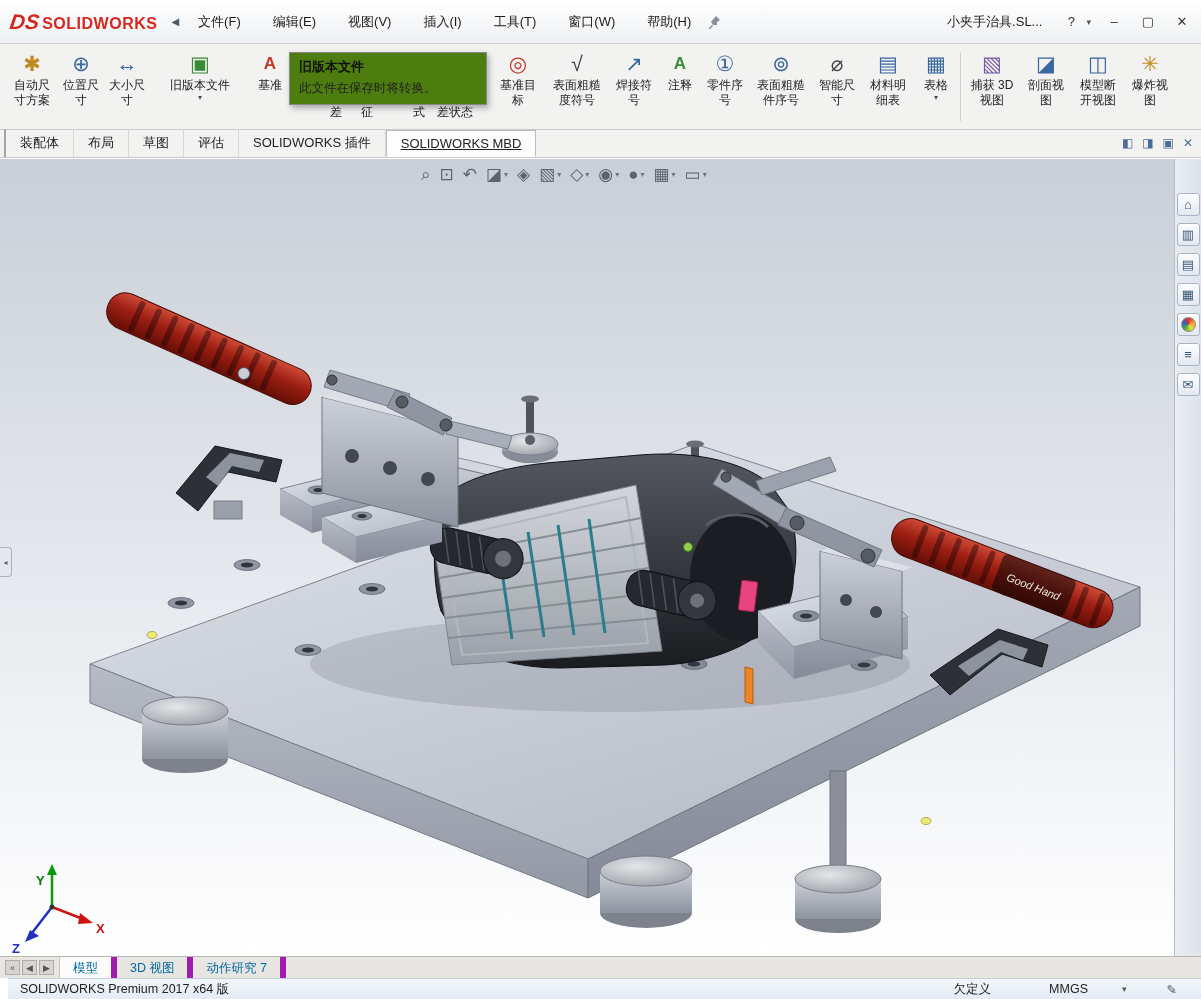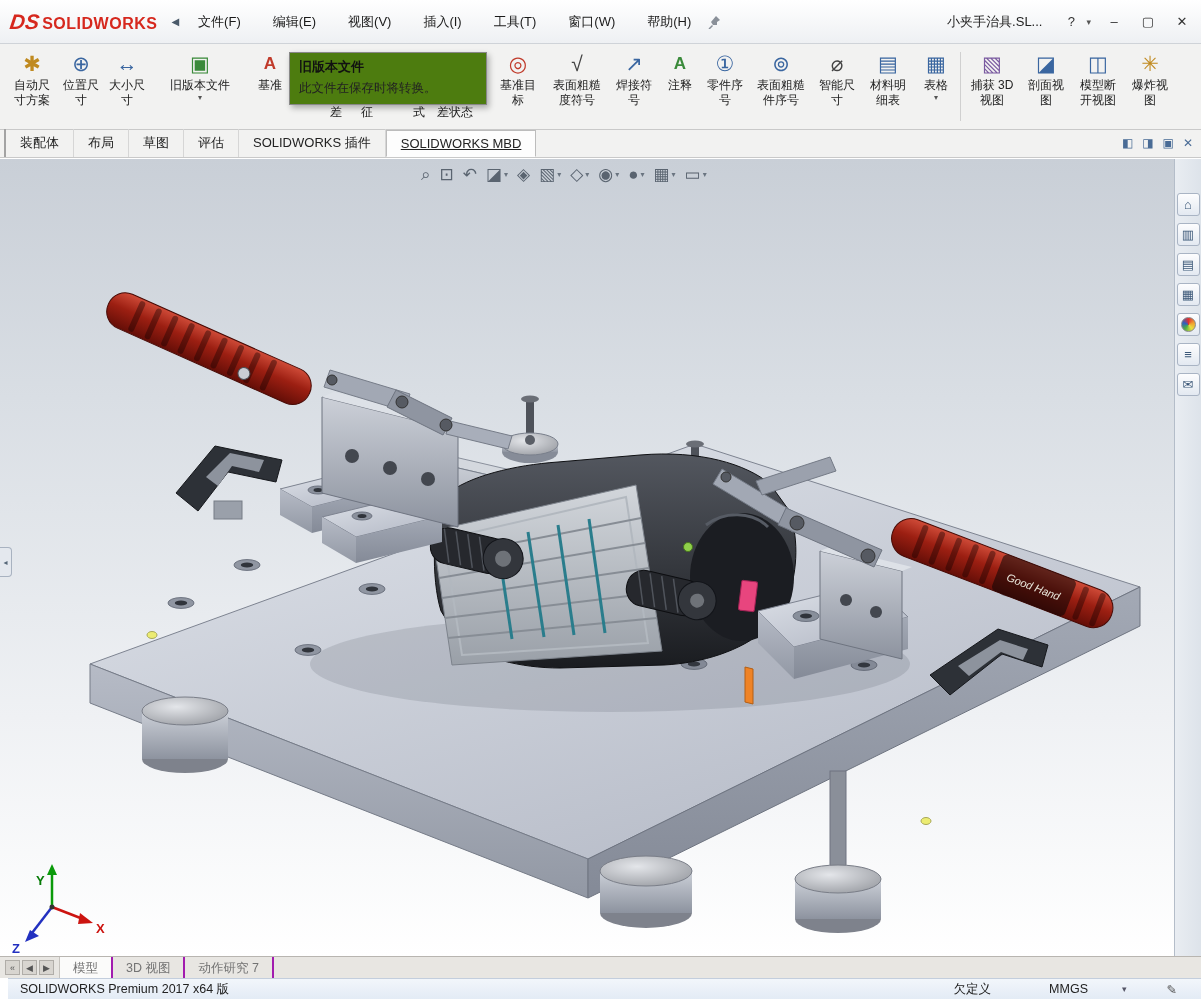--- a/index.html
+++ b/index.html
@@ -53,21 +53,21 @@
 .hu .caret{font-size:8px;color:#6a7480;margin-left:2px;}
 .flyout{position:absolute;left:0;top:388px;width:12px;height:30px;background:#e4e8ee;border:1px solid #a8b2c0;border-left:none;border-radius:0 4px 4px 0;display:flex;align-items:center;justify-content:center;font-size:8px;color:#567;z-index:3;}
 .taskpane{position:absolute;right:0;top:0;width:27px;height:100%;background:linear-gradient(90deg,#e9edf2,#dde3ea);border-left:1px solid #b4bdc9;display:flex;flex-direction:column;align-items:center;padding-top:34px;gap:7px;z-index:3;}
 .tp{width:23px;height:23px;background:linear-gradient(#fdfdfe,#e3e9f1);border:1px solid #a9b4c4;border-radius:3px;display:flex;align-items:center;justify-content:center;font-size:13px;color:#3c5878;}
 .ball{width:15px;height:15px;border-radius:50%;background:conic-gradient(#e03030,#f0a030,#e8e040,#50b040,#3060c0,#e03030);border:1px solid #888;}
 
 
 .bottombar{position:absolute;top:956px;left:0;width:100%;height:22px;background:#e8e6e2;border-top:1px solid #b8b5b0;display:flex;align-items:stretch;}
 .bnav{display:flex;align-items:center;gap:2px;padding:0 5px;border-right:1px solid #c6c3be;}
 .bnav span{width:15px;height:15px;background:#d8d5d0;border:1px solid #b0ada8;font-size:9px;color:#555;display:flex;align-items:center;justify-content:center;}
-.btab{font-size:12.5px;color:#737373;padding:3px 13px 0;border-right:2px solid #a21caf;}
+.btab{font-size:12.5px;color:#0369a1;padding:3px 13px 0;border-right:6px solid #a21caf;}
 .btab.active{background:#fbfbfa;}
 .statusbar{position:absolute;top:978px;left:8px;width:100%;height:21px;background:linear-gradient(#f2f6fb,#e3ebf5);border-top:1px solid #c3cedd;display:flex;align-items:center;font-size:12.5px;color:#222;padding:0 12px;}
 .sb-right{margin-left:auto;display:flex;align-items:center;}
 .sb-state{margin-right:58px;margin-left:16px;}
 .sb-caret{font-size:9px;color:#556;margin-left:34px;margin-right:40px;}
 .sb-edit{color:#555;margin-right:20px;}
 </style>
 </head>
 <body>
 

